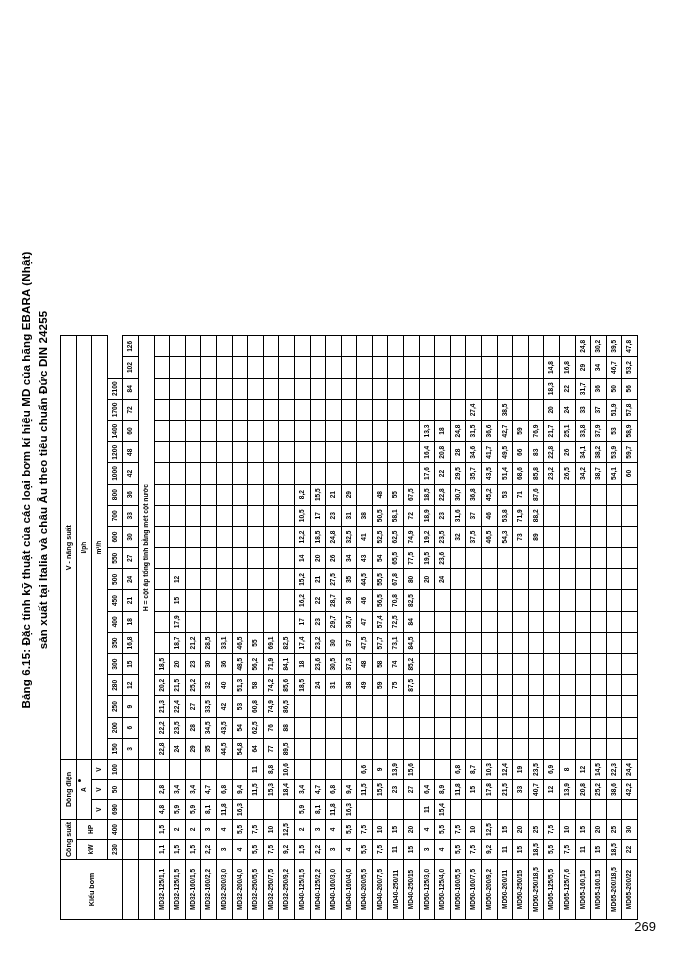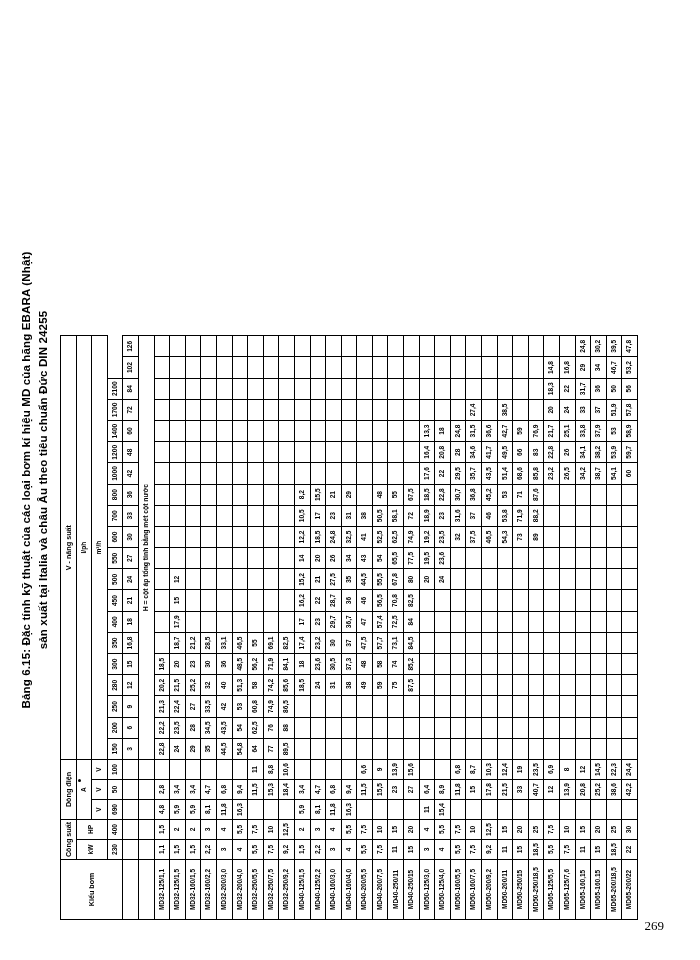--- a/index.html
+++ b/index.html
@@ -80,24 +80,24 @@
     text-align:left;
     padding-left:2px;
   }
   .thick-b{border-bottom:1.2px solid #000;}
   .thick-t{border-top:1.2px solid #000;}
   .thick-r{border-right:1.2px solid #000;}
   .thick-l{border-left:1.2px solid #000;}
   
   #pageno{
     position:absolute;
-    right:36px;
+    right:44px;
     bottom:26px;
     font-size:13px;
-    font-family:Liberation Serif, serif;
+    font-family:Liberation Sans, sans-serif;
   }
   #dot{
     position:absolute;
     left:78px; bottom:178px;
     width:3px;height:3px;background:#000;border-radius:50%;
   }
 </style>
 </head>
 <body>
 

